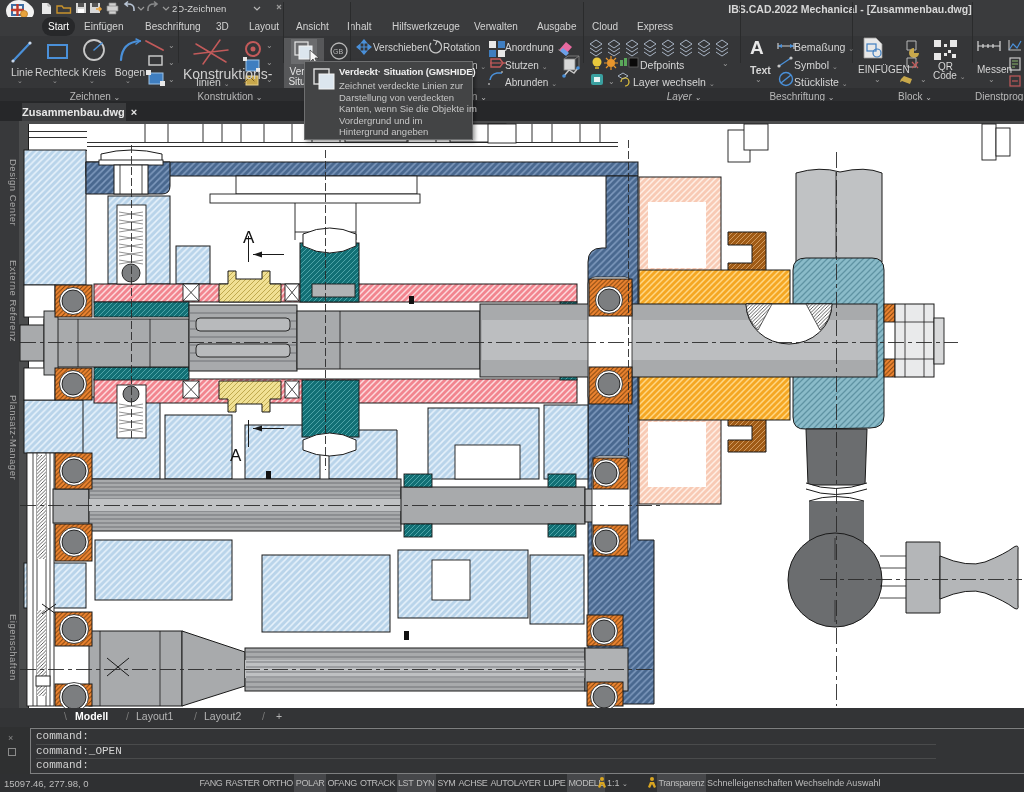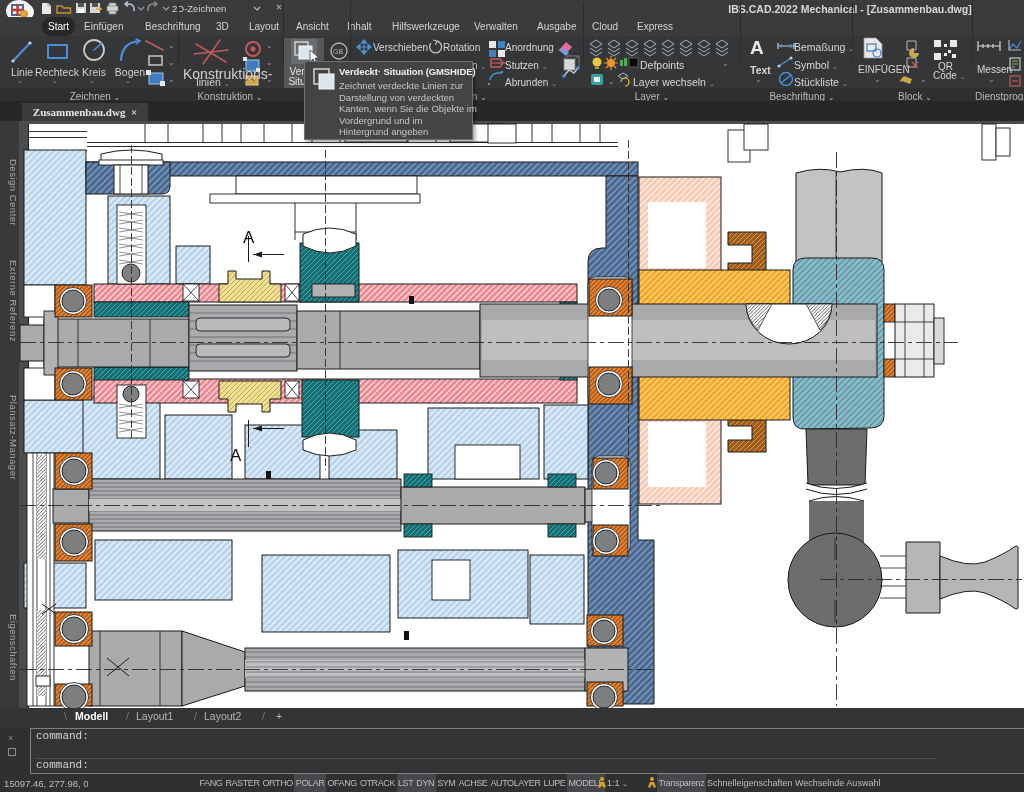--- a/index.html
+++ b/index.html
@@ -15,22 +15,22 @@
   .mtab{position:absolute;top:0;height:19px;line-height:19px;color:#d2d2d2;font-size:10px;}
   .mtab.active{background:#27282a;color:#fff;padding:0 6px;}
   
   #ribbon{left:0;top:36px;width:1024px;height:65px;background:#353638;border-bottom:1px solid #232425;}
   .rsep{position:absolute;top:2px;width:1px;height:61px;background:#2a2b2c;}
   .rlabel{position:absolute;top:55px;height:10px;font-size:10px;color:#b8b8b8;text-align:center;}
   .rtxt{position:absolute;font-size:10px;color:#d0d0d0;}
   .ritem{position:absolute;font-size:10px;color:#d6d6d6;}
   
   #docbar{left:0;top:101px;width:1024px;height:20px;background:#262729;}
-  #doctab{left:22px;top:103px;width:126px;height:18px;background:#3b3c3e;color:#e8e8e8;
-     font-size:11px;font-weight:bold;line-height:18px;text-align:center;font-family:Liberation Serif, serif;}
+  #doctab{left:22px;top:103px;width:104px;height:18px;background:#3b3c3e;color:#e8e8e8;
+     font-size:11px;font-weight:bold;line-height:18px;}
   
   #sidebar{left:0;top:121px;width:19px;height:587px;background:#38393b;}
   .stab{position:absolute;left:0;width:19px;color:#a8a8a8;font-size:9.5px;
      writing-mode:vertical-rl;text-align:center;letter-spacing:0.5px;}
   
   #modellbar{left:0;top:708px;width:1024px;height:19px;background:#333436;color:#b5b5b5;font-size:10.5px;}
   #cmdarea{left:0;top:727px;width:1024px;height:47px;background:#2f3031;}
   #cmdbox{position:absolute;left:30px;top:1px;width:993px;height:44px;background:#333436;
      border:1px solid #7e7f80;}
   .cmdline{position:absolute;left:5px;width:900px;height:14px;color:#d2d2d2;
@@ -89,21 +89,21 @@
 <div class="rsep" style="left:178px;"></div>
 <div class="rsep" style="left:283px;"></div>
 <div class="rsep" style="left:350px;"></div>
 <div class="rsep" style="left:583px;"></div>
 <div class="rsep" style="left:740px;"></div>
 <div class="rsep" style="left:852px;"></div>
 <div class="rsep" style="left:972px;"></div>
 <div class="rlabel" style="left:35px;width:120px;top:91px;position:absolute;">Zeichnen <span style="font-size:8px;">⌄</span></div>
 <div class="rlabel" style="left:170px;width:120px;top:91px;position:absolute;">Konstruktion <span style="font-size:8px;">⌄</span></div>
 <div class="rlabel" style="left:406px;width:120px;top:91px;position:absolute;">Ändern <span style="font-size:8px;">⌄</span></div>
-<div class="rlabel" style="left:592px;width:120px;top:91px;position:absolute;">Layer <span style="font-size:8px;">⌄</span></div>
+<div class="rlabel" style="left:624px;width:120px;top:91px;position:absolute;font-style:italic;">Layer <span style="font-size:8px;">⌄</span></div>
 <div class="rlabel" style="left:742px;width:120px;top:91px;position:absolute;">Beschriftung <span style="font-size:8px;">⌄</span></div>
 <div class="rlabel" style="left:855px;width:120px;top:91px;position:absolute;">Block <span style="font-size:8px;">⌄</span></div>
 <div class="rlabel" style="left:975px;width:60px;top:91px;position:absolute;text-align:left;">Dienstprog</div>
 <svg class="abs" style="left:0px;top:36px;" width="1024" height="65" viewBox="0 0 1024 65">
 <g fill="none" stroke-linecap="round">
  <path d="M13,25 L30,7" stroke="#4a90d9" stroke-width="2.2"></path>
  <circle cx="13" cy="25" r="1.6" fill="#c8d6e8" stroke="none"></circle>
         <circle cx="30" cy="7" r="1.6" fill="#c8d6e8" stroke="none"></circle>
  <rect x="48" y="9" width="19" height="13" stroke="#4a90d9" stroke-width="2"></rect>
  <circle cx="94" cy="14" r="10" stroke="#c8c8c8" stroke-width="1.8"></circle>
@@ -581,20 +581,21 @@
     <span style="position:absolute;left:136px;top:2px;">Layout1</span>
     <span style="position:absolute;left:204px;top:2px;">Layout2</span>
     <span style="position:absolute;left:276px;top:2px;">+</span>
   </div>
 
   <div id="cmdarea" class="abs">
     <div style="position:absolute;left:8px;top:6px;color:#8a8a8a;font-size:9px;">×</div>
 <div style="position:absolute;left:8px;top:21px;width:6px;height:6px;border:1px solid #8a8a8a;"></div>
     <div id="cmdbox">
       <div class="cmdline" style="top:1px;">command:</div>
+      <div class="cmdline" style="top:15px;border-top:1px solid #4a4b4c;">command:_OPEN</div>
       <div class="cmdline" style="top:29px;border-top:1px solid #4a4b4c;">command:</div>
     </div>
   </div>
 
   <div id="statusbar" class="abs">
     <span style="position:absolute;left:4px;top:4px;">15097.46, 277.98, 0</span>
     <span style="position:absolute;left:198px;top:0px;">
       <span class="stog">FANG</span><span class="stog">RASTER</span><span class="stog">ORTHO</span><span class="stog on">POLAR</span><span class="stog">OFANG</span><span class="stog">OTRACK</span><span class="stog on">LST</span><span class="stog on">DYN</span><span class="stog">SYM</span><span class="stog">ACHSE</span><span class="stog">AUTOLAYER</span><span class="stog">LUPE</span><span class="stog on">MODELL</span>
     </span>
 <svg style="position:absolute;left:594px;top:0;" width="130" height="18" viewBox="0 0 130 18">

